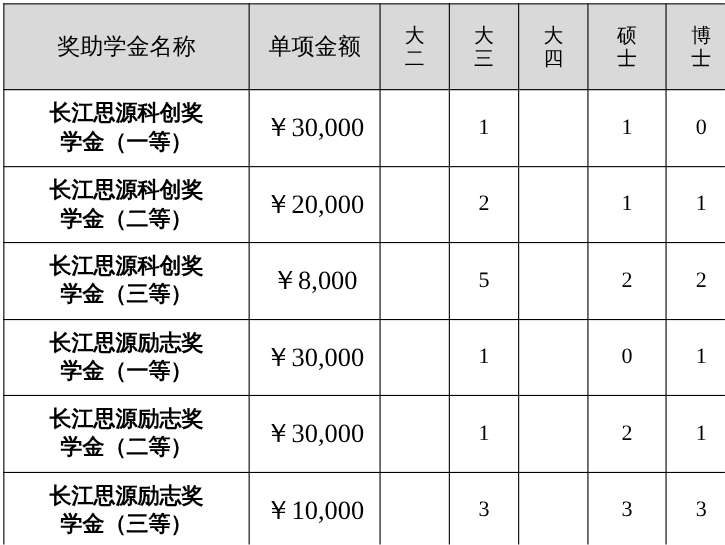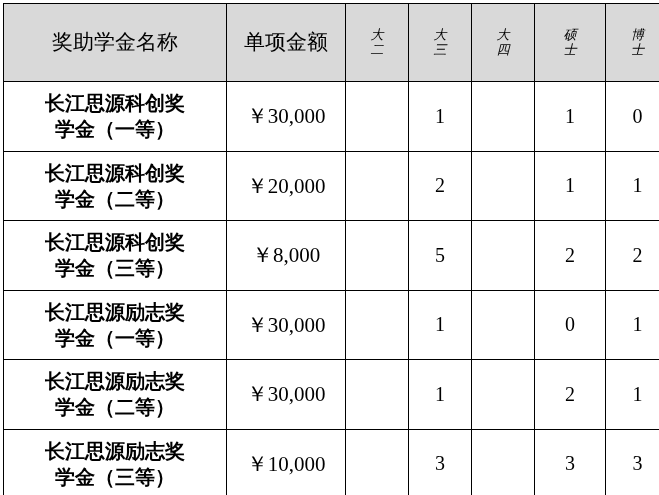--- a/index.html
+++ b/index.html
@@ -43,24 +43,23 @@
     font-size: 21px;
     line-height: 1.18;
   }
   th.col-name   { width: 222px; }
   th.col-amount { width: 118px; }
   th.col-grade  { width: 62px; }
   th.col-master { width: 70px; }
   th.col-doctor { width: 63px; }
 
   th.vertical-head {
-    font-size: 13px;
+    font-size: 18px;
     line-height: 1.12;
     letter-spacing: 0;
-    font-style: italic;
   }
   th.vertical-head .v-text {
     display: inline-block;
     width: 1em;
     word-break: break-all;
     white-space: normal;
     line-height: 1.12;
   }
   tbody tr {
     height: 69.5px;
@@ -69,21 +68,21 @@
     font-size: 20px;
     line-height: 1.3;
     padding: 0 8px;
   }
   td.name-cell .line {
     display: block;
     white-space: nowrap;
     font-weight: bold;
   }
   td.amount-cell {
-    font-size: 21px;
+    font-size: 24px;
   }
   td.num-cell {
     font-size: 20px;
   }
 </style>
 </head>
 <body>
 
 <div id="sheet">
   <table class="scholarship-table">

